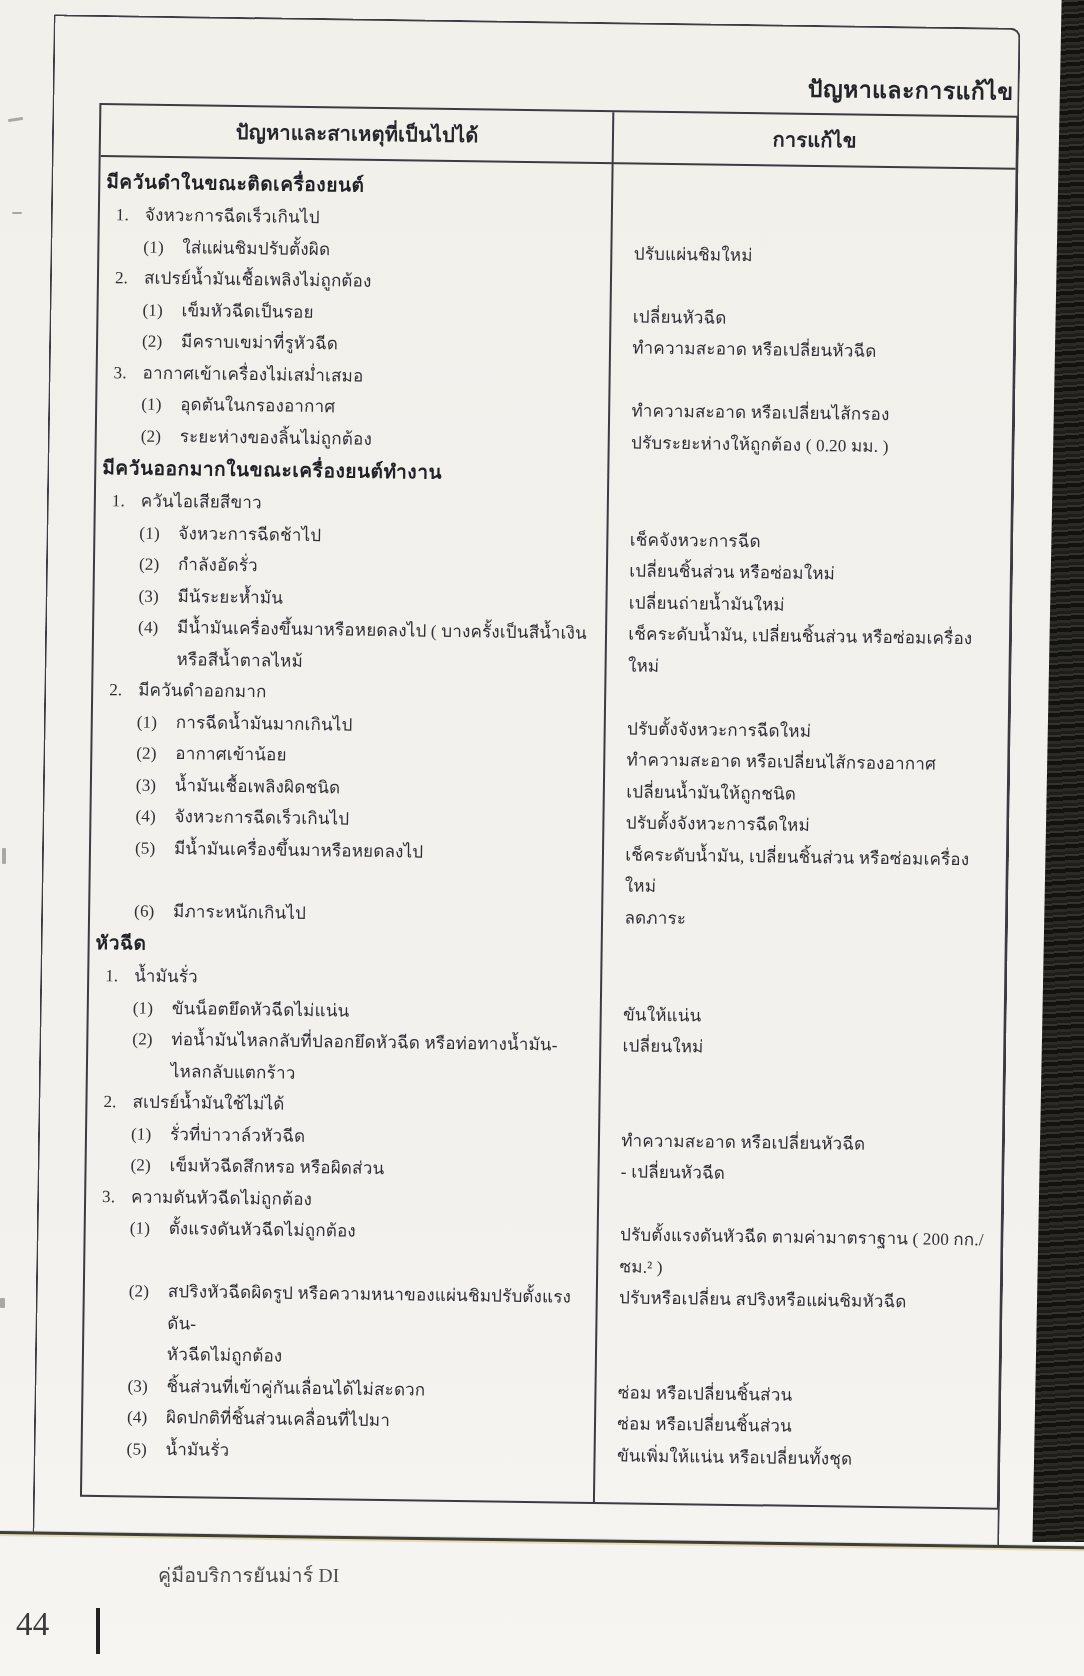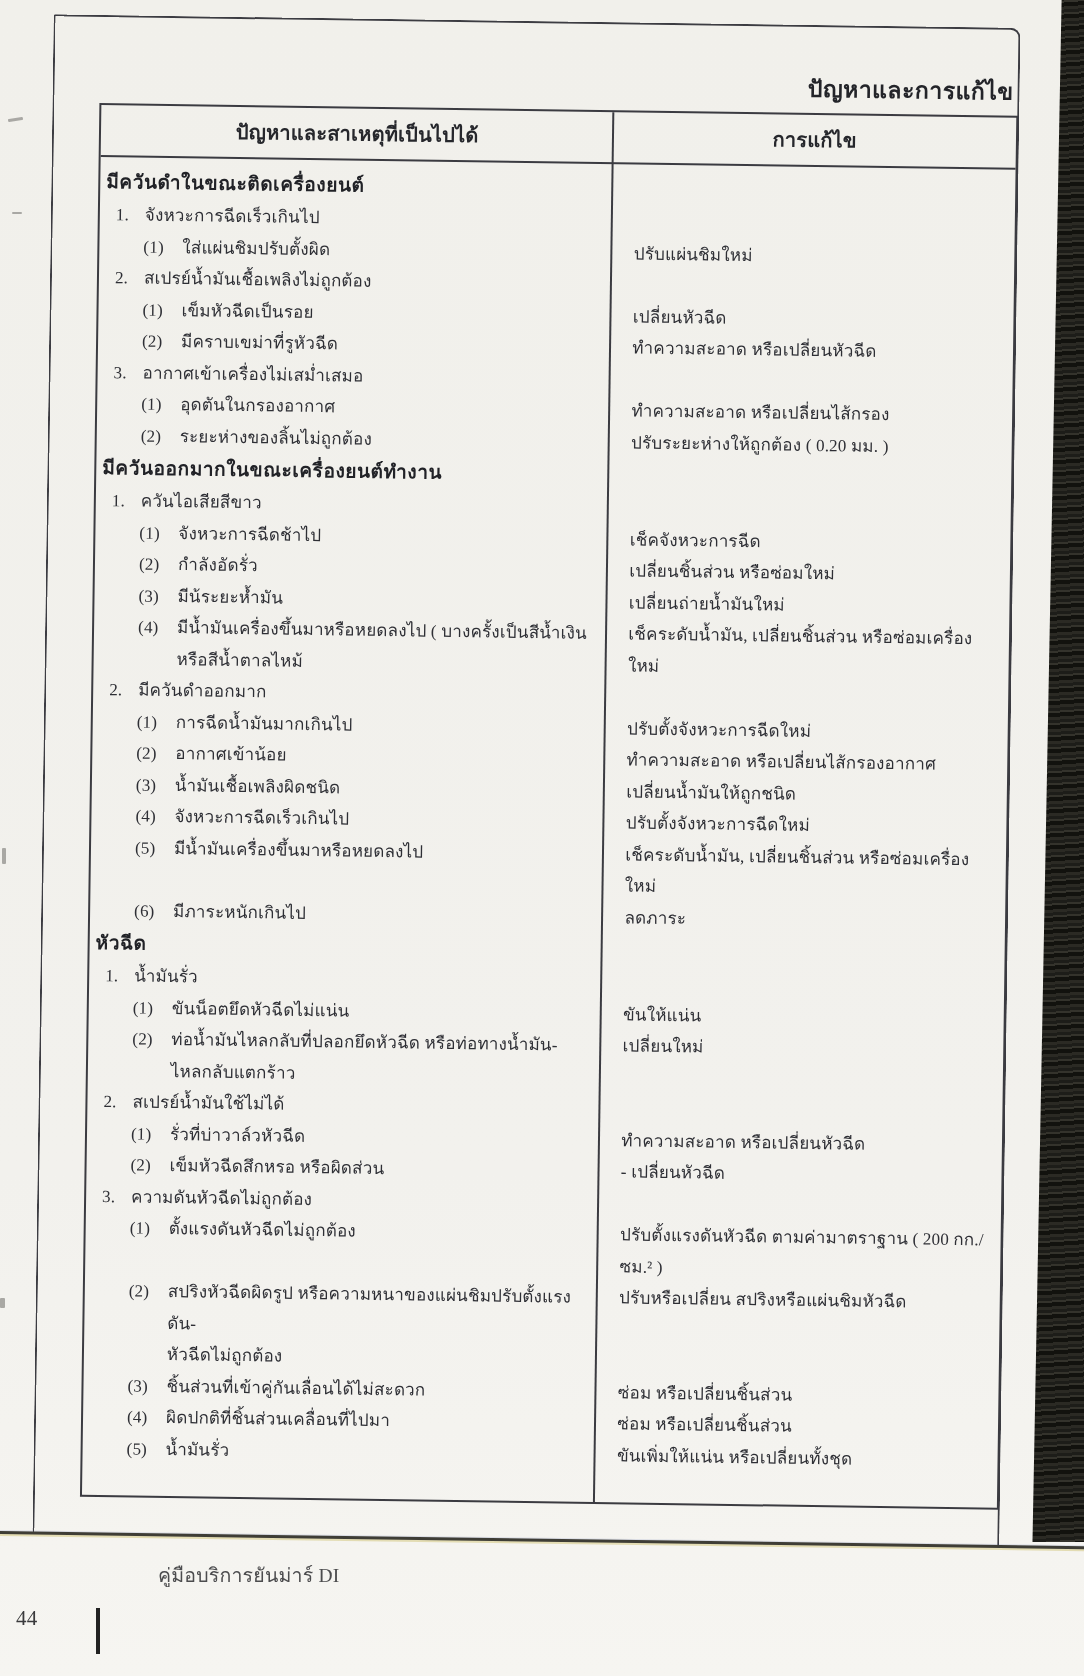--- a/index.html
+++ b/index.html
@@ -48,21 +48,21 @@
   .num{flex:0 0 auto; margin-right:9px;}
   .row.item .num{min-width:20px;}
   .row.sub .num{min-width:30px;}
   .sec-title{font-weight:bold; font-size:19px; line-height:34px; color:#212227; letter-spacing:.6px;}
   
   .binding{
     position:absolute; left:1028px; top:0; width:56px; height:1542px; z-index:5;
     clip-path:polygon(60% 0, 100% 0, 100% 100%, 8% 100%);
     background:repeating-linear-gradient(176deg,#1d1d19 0 3px,#34332c 3px 5px,#12120e 5px 9px,#2b2a24 9px 12px);
   }
-  .footer-num{position:absolute; left:16px; top:1606px; font-size:21px; color:#3a3a3c;}
+  .footer-num{position:absolute; left:16px; top:1606px; font-size:33px; color:#3a3a3c;}
   .footer-bar{position:absolute; left:96px; top:1608px; width:3.5px; height:46px; background:#222;}
   .footer-title{position:absolute; left:158px; top:1560px; font-size:19.5px; color:#4c4c4e;}
   .pencil{position:absolute; background:#a9a8a4; border-radius:1px;}
   .pm1{left:8px; top:118px; width:15px; height:3px; transform:rotate(-8deg);}
   .pm2{left:12px; top:212px; width:10px; height:2px;}
   .pm3{left:2px; top:848px; width:4px; height:16px;}
   .pm4{left:0; top:1298px; width:5px; height:10px;}
 </style>
 </head>
 <body>

